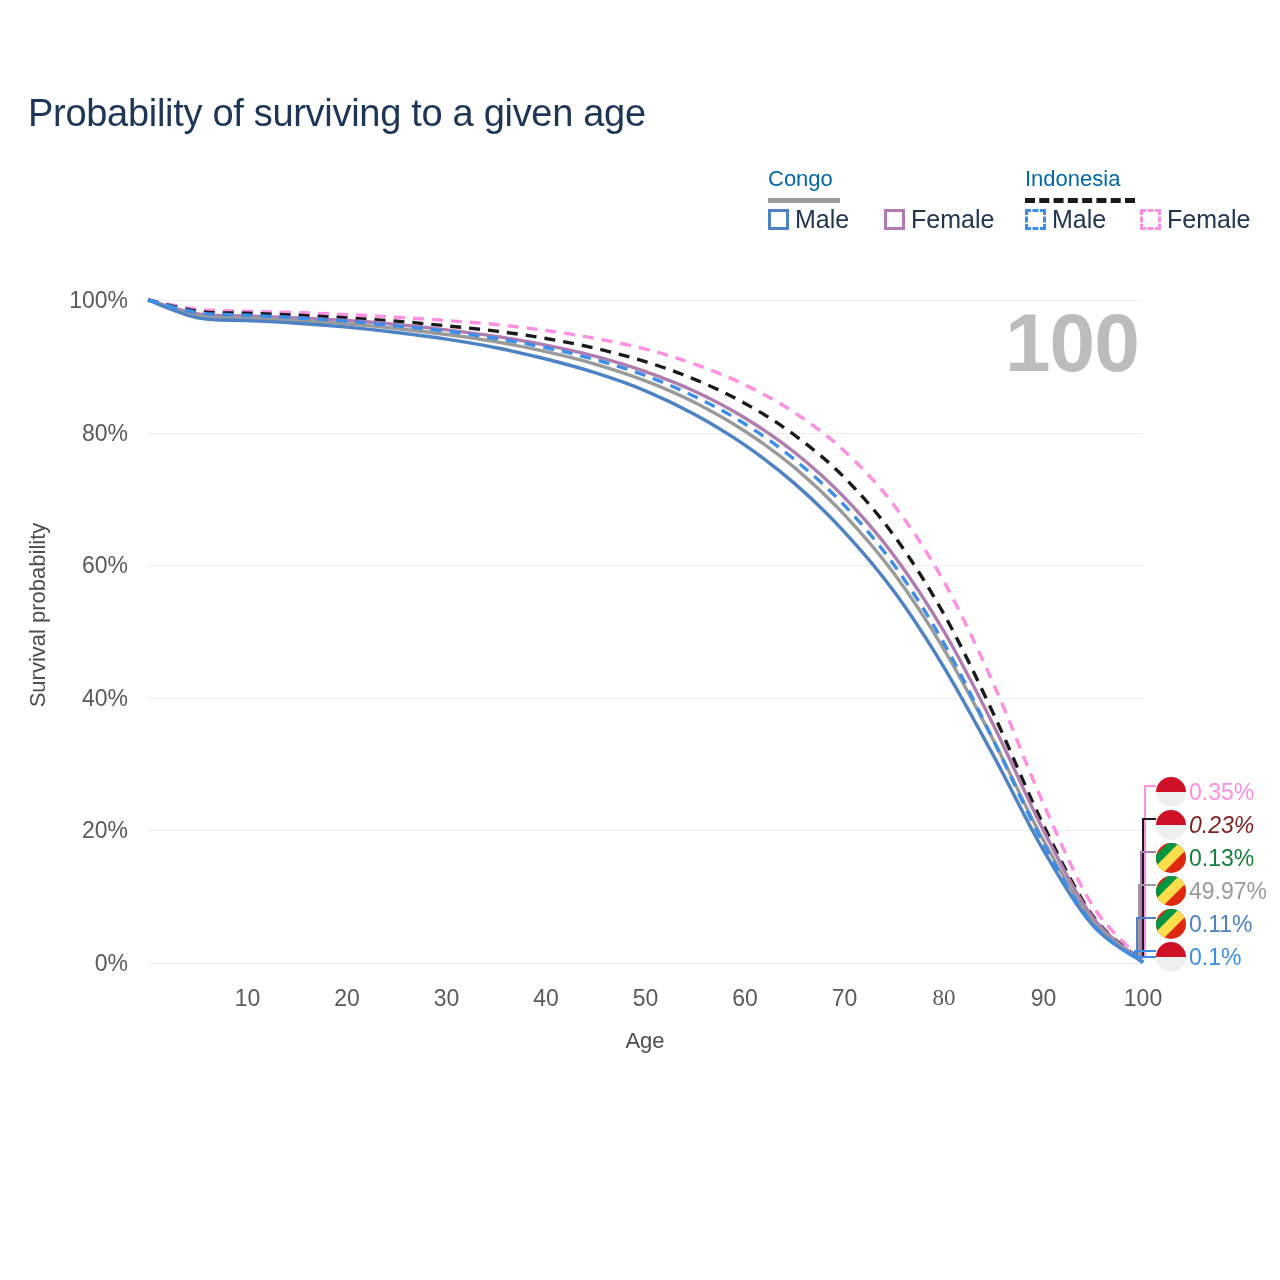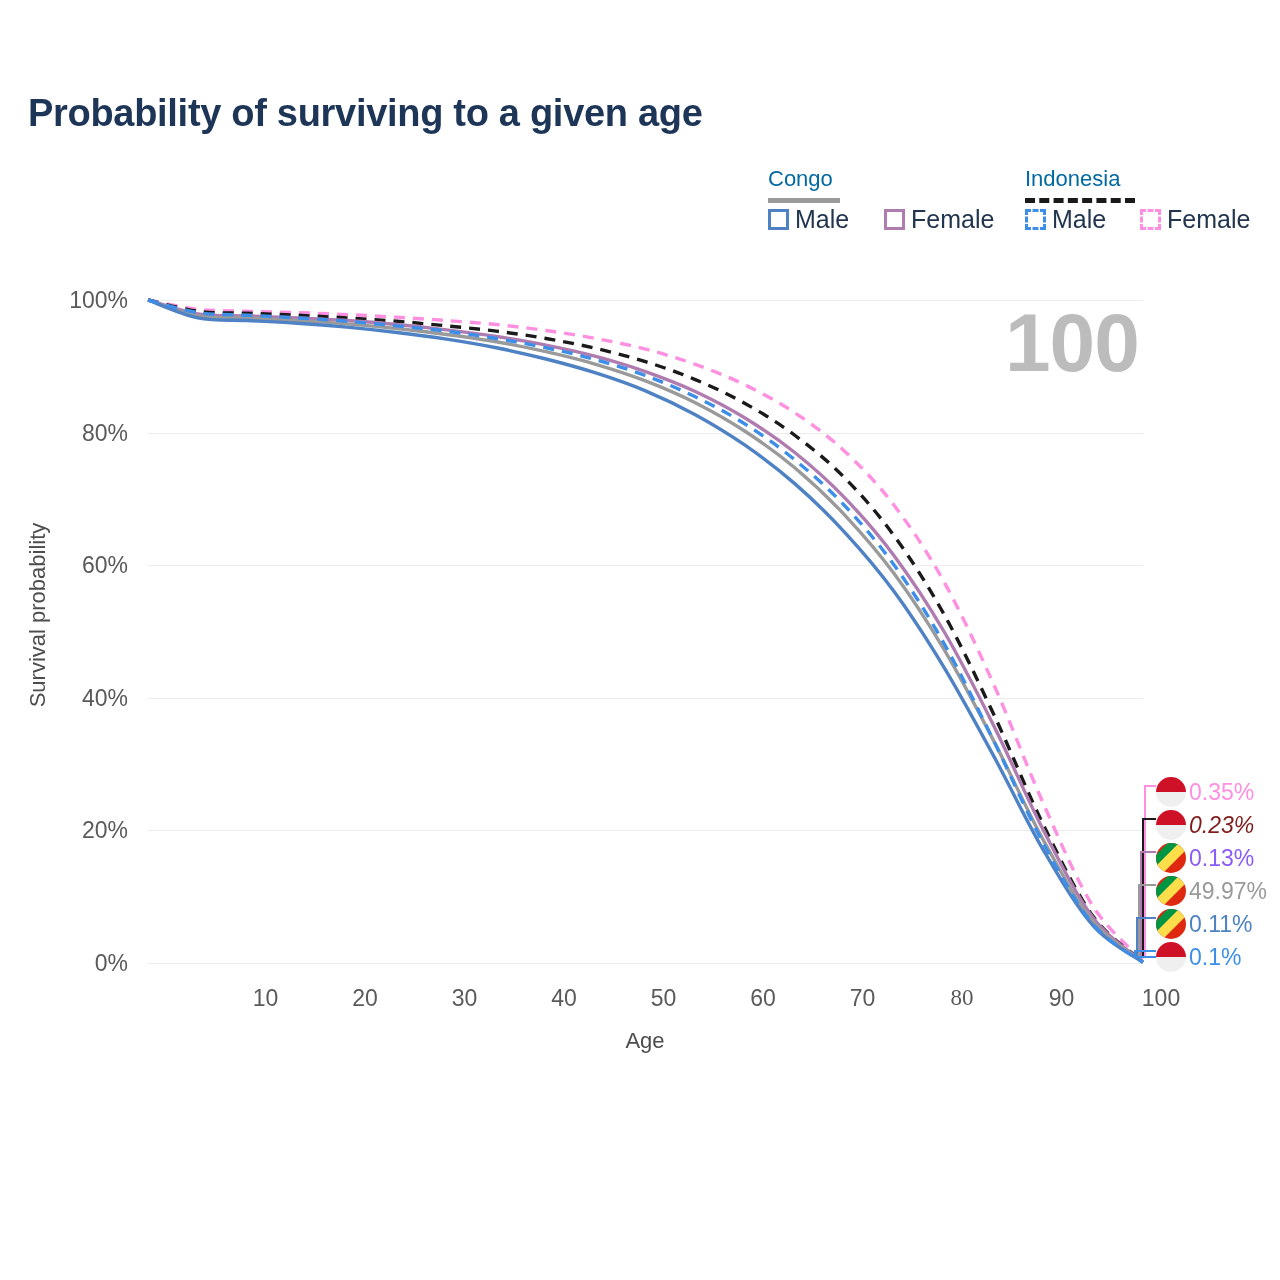--- a/index.html
+++ b/index.html
@@ -11,21 +11,21 @@
     font-family: "Liberation Sans", sans-serif;
     overflow: hidden;
     position: relative;
   }
   .chart-root { position: absolute; inset: 0; }
 
   .title {
     position: absolute;
     left: 28px; top: 92px;
     font-size: 38px;
-    font-weight: bold;
+    font-weight: normal;
     color: #1d3557;
     letter-spacing: -0.3px;
     white-space: nowrap;
   }
 
   
   .legend { position: absolute; left: 760px; top: 160px; width: 500px; height: 80px; }
   .legend-group-title {
     position: absolute;
     font-size: 22px;
@@ -62,21 +62,20 @@
     position: absolute; right: 1152px;
     font-size: 23px; color: #5a5a5a;
     transform: translateY(-50%);
     white-space: nowrap;
   }
   .xtick-label {
     position: absolute; top: 985px;
     font-size: 23px; color: #5a5a5a;
     transform: translateX(-50%);
     white-space: nowrap;
-    margin-left: 18px;
   }
   .axis-title-x {
     position: absolute; top: 1028px; left: 645px;
     transform: translateX(-50%);
     font-size: 22px; color: #4d4d4d;
   }
   .axis-title-y {
     position: absolute; left: 38px; top: 615px;
     transform: translate(-50%, -50%) rotate(-90deg);
     font-size: 22px; color: #4d4d4d;
@@ -211,21 +210,21 @@
           <span class="fh bot"></span>
         </span>
         <span class="endlabel-text" style="color: #7f1d1d; font-style: italic;">0.23%</span>
       </div>
       <div class="connector" style="left: 2px; top: 43px; width: 14px; height: 140px; border-left: 2px solid rgb(26, 26, 26); border-top: 2px solid rgb(26, 26, 26); border-bottom: 2px solid rgb(26, 26, 26);"></div>
       <div class="endlabel" style="left: 16px; top: 66px;">
         <span class="flag flag-cg">
           <span class="band-g"></span>
           <span class="band-y"></span>
         </span>
-        <span class="endlabel-text" style="color: #8b5cf6; text-align: right;">0.13%</span>
+        <span class="endlabel-text" style="color: #15803d; text-align: right;">0.13%</span>
       </div>
       <div class="connector" style="left: 0px; top: 76px; width: 16px; height: 107px; border-left: 2px solid rgb(176, 124, 176); border-top: 2px solid rgb(176, 124, 176); border-bottom: 2px solid rgb(176, 124, 176);"></div>
       <div class="endlabel" style="left: 16px; top: 99px;">
         <span class="flag flag-cg">
           <span class="band-g"></span>
           <span class="band-y"></span>
         </span>
         <span class="endlabel-text" style="color: rgb(154, 154, 154);">49.97%</span>
       </div>
       <div class="connector" style="left: -2px; top: 109px; width: 18px; height: 74px; border-left: 2px solid rgb(154, 154, 154); border-top: 2px solid rgb(154, 154, 154); border-bottom: 2px solid rgb(154, 154, 154);"></div>

